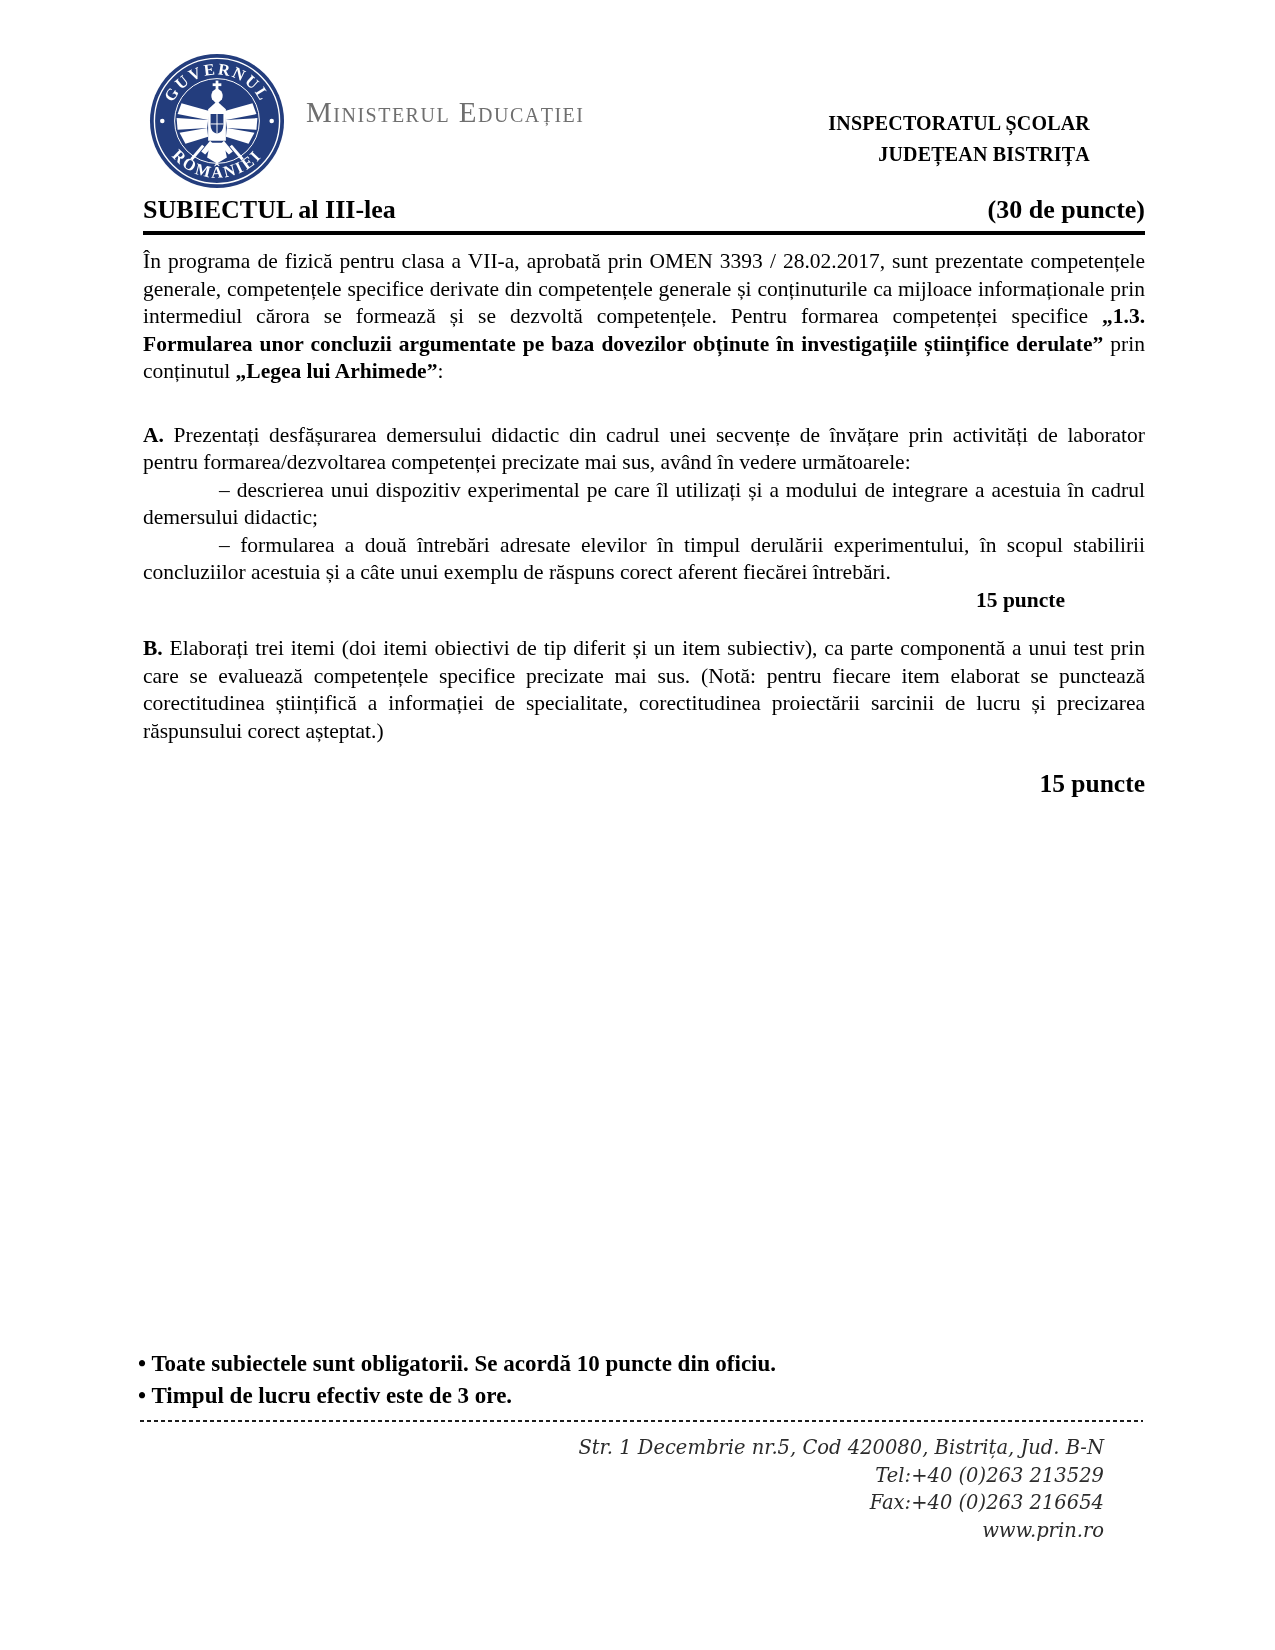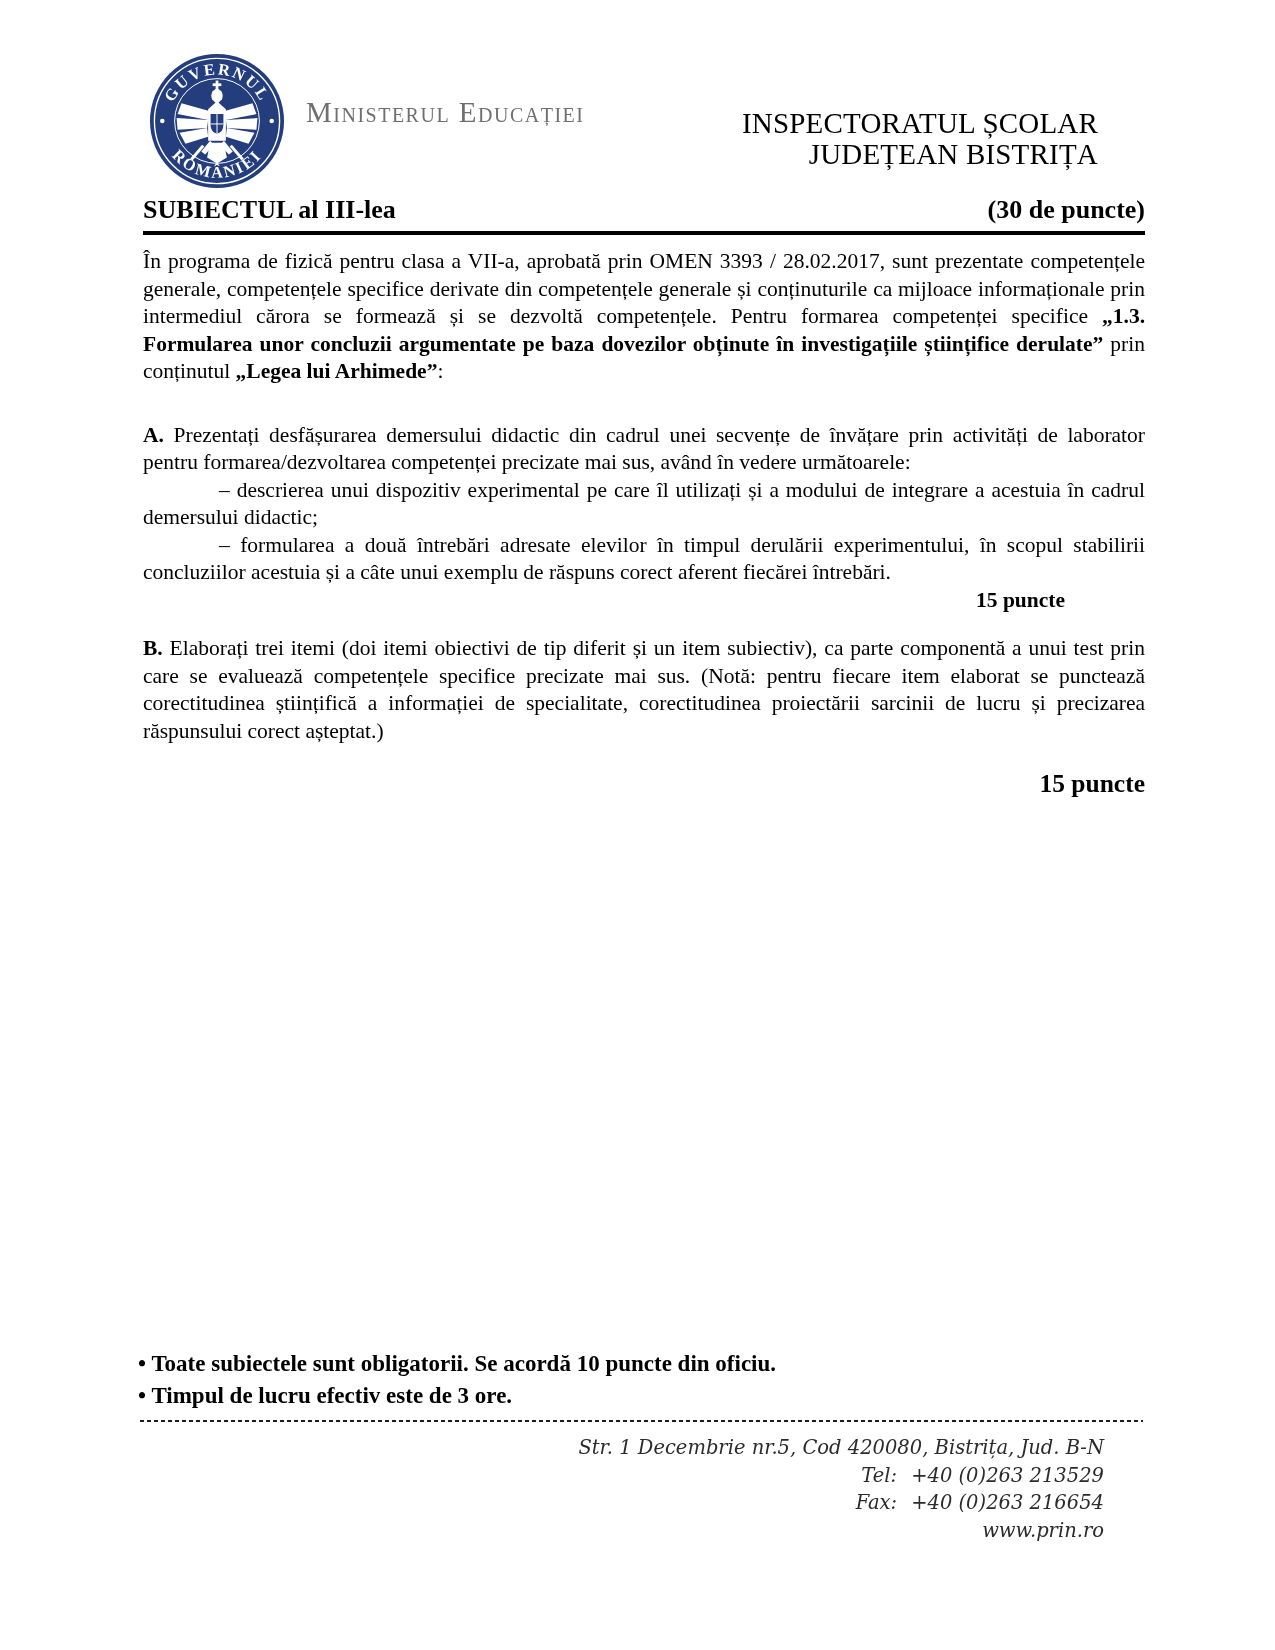--- a/index.html
+++ b/index.html
@@ -20,23 +20,23 @@
   .seal{position:absolute;left:5px;top:2px;width:138px;height:138px;}
   .seal text{font-family:"Liberation Serif", serif;font-weight:bold;fill:#fff;}
   .ministry{
     position:absolute;left:163px;top:46px;
     font-variant:small-caps;
     font-size:29px;letter-spacing:1.5px;
     color:var(--ministry-gray);
     white-space:nowrap;
   }
   .inspectorate{
-    position:absolute;right:47px;top:58px;
-    text-align:right;font-weight:normal;
-    font-size:29px;line-height:31px;letter-spacing:.2px;
+    position:absolute;right:55px;top:58px;
+    text-align:right;font-weight:bold;
+    font-size:20px;line-height:31px;letter-spacing:.2px;
     white-space:nowrap;
   }
   .subject-row{
     display:flex;justify-content:space-between;align-items:baseline;
     font-weight:bold;font-size:26px;
     border-bottom:4.5px solid #000;
     padding-bottom:6px;
   }
   .body-text{font-size:21.5px;line-height:27.5px;text-align:justify;margin:0;}
   .intro{margin-top:13px;}
@@ -56,21 +56,21 @@
     background:repeating-linear-gradient(90deg,#1c1c1c 0 4px,transparent 4px 7px);
   }
   .footer{
     position:absolute;top:1434px;right:171px;
     text-align:right;
     font-family:"DejaVu Serif", serif;
     font-size:19.5px;line-height:27.5px;color:#2b2b2b;
     white-space:nowrap;
     font-style:italic;
   }
-  .footer .lbl{margin-right:14px;}
+  .footer .lbl{}
 </style>
 </head>
 <body>
 
 <div class="page">
   <div class="content">
 
     <div class="header-zone">
       <svg class="seal" viewBox="0 0 140 140" aria-hidden="true">
         <defs>

